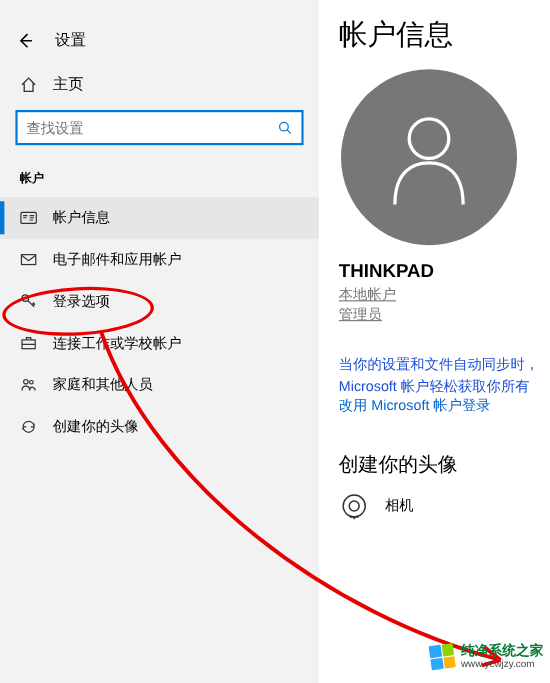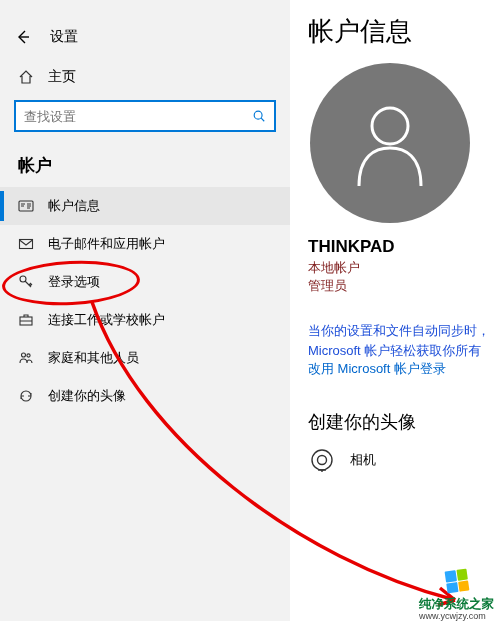--- a/index.html
+++ b/index.html
@@ -69,21 +69,21 @@
     font-family: inherit;
   }
   .search-icon {
     width: 30px;
     display: flex;
     align-items: center;
     justify-content: center;
     color: #0078d7;
   }
   .section-header {
-    font-size: 17px;
+    font-size: 11px;
     font-weight: 600;
     padding: 6px 18px 10px 18px;
   }
   .nav-item {
     display: flex;
     align-items: center;
     padding: 10px 18px;
     gap: 14px;
     font-size: 13px;
     position: relative;
@@ -120,22 +120,23 @@
     justify-content: center;
     margin: 4px 0 14px 2px;
   }
   .username {
     font-size: 17px;
     font-weight: 700;
     margin-bottom: 2px;
   }
   .userline {
     font-size: 13px;
-    color: #7f1d1d;
+    color: #737373;
     line-height: 1.4;
+    text-decoration: underline;
   }
   .sync-desc {
     font-size: 13px;
     color: #1d4ed8;
     line-height: 1.5;
     margin-top: 26px;
   }
   .link {
     color: #0066cc;
     font-size: 13px;
@@ -166,26 +167,25 @@
     pointer-events: none;
   }
   .anno-arrow {
     position: absolute;
     pointer-events: none;
   }
   
   .watermark {
     position: absolute;
     right: 6px;
-    bottom: 0;
+    bottom: 13px;
     display: flex;
     align-items: center;
     gap: 6px;
     pointer-events: none;
-    flex-direction: column;
   }
   .wm-logo {
     width: 22px; height: 22px;
     display: grid;
     grid-template-columns: 1fr 1fr;
     grid-template-rows: 1fr 1fr;
     gap: 1px;
     transform: rotate(-8deg);
   }
   .wm-logo div { border-radius: 1px; }

